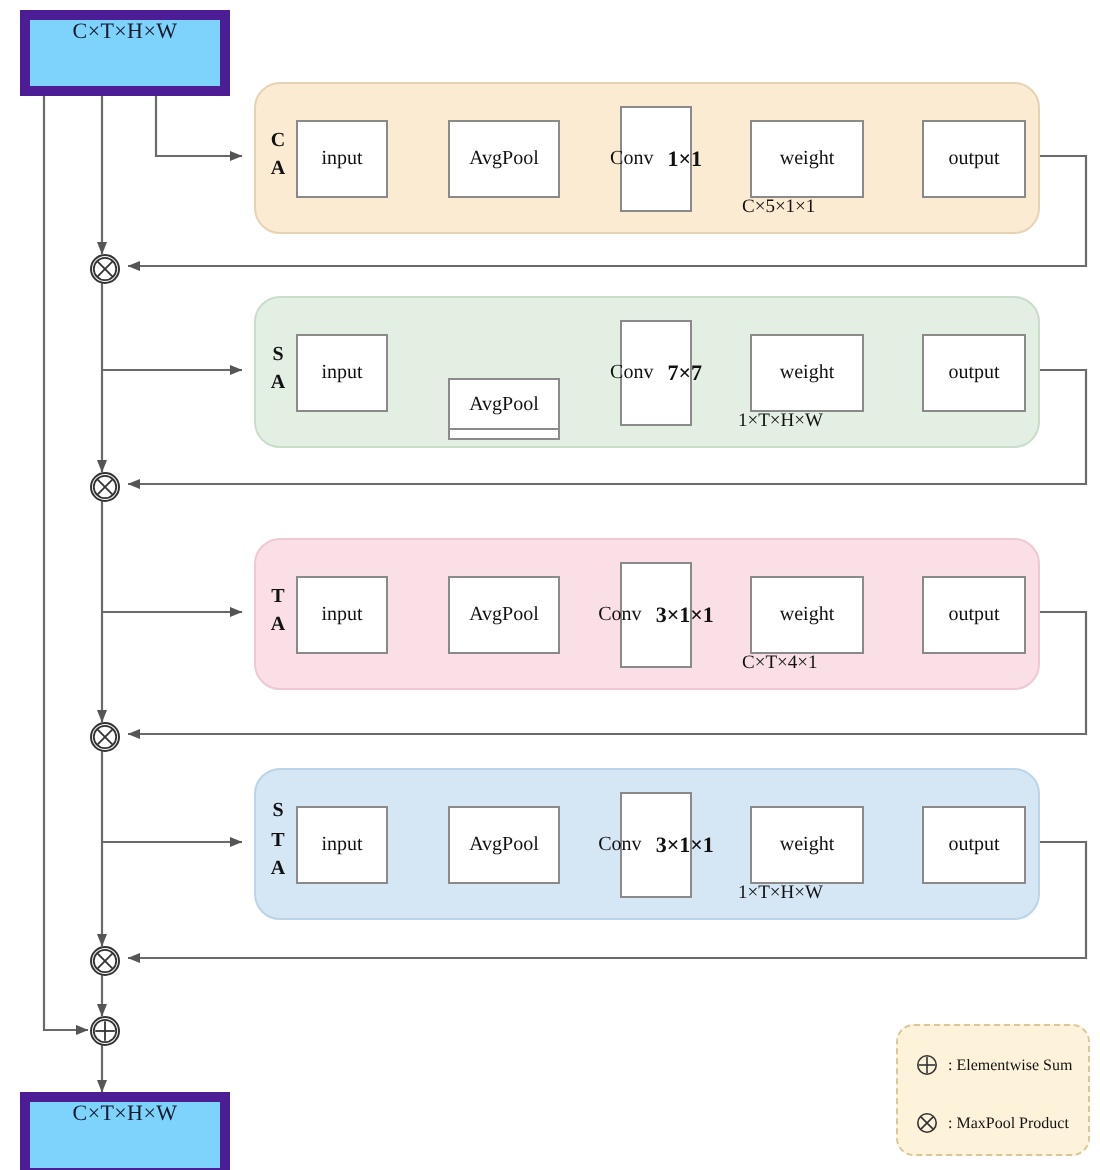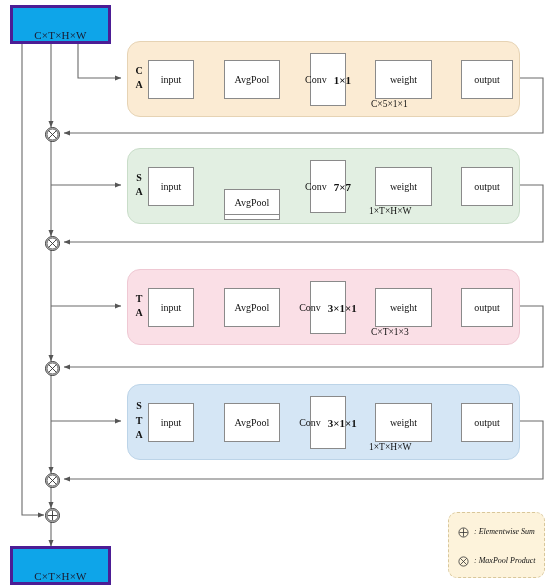--- a/index.html
+++ b/index.html
@@ -1,22 +1,22 @@
 <!DOCTYPE html>
 <html><head>
 <meta charset="utf-8">
 <style>
   html,body{margin:0;padding:0;background:#ffffff;}
   body{width:550px;height:585px;position:relative;overflow:hidden;
        font-family:"Liberation Serif", serif;}
   #stage{position:absolute;left:0;top:0;width:550px;height:585px;}
   svg#wires{position:absolute;left:0;top:0;width:550px;height:585px;}
 
-  .io-box{position:absolute;background:#0ea5e9;border:3px solid #4c1d95;
-          display:flex;align-items:flex-end;justify-content:center;
+  .io-box{position:absolute;background:#7dd3fc;border:5px solid #4c1d95;
+          display:flex;align-items:flex-start;justify-content:center;
           font-size:11px;color:#1a1a2e;letter-spacing:.2px;}
 
   .mod{position:absolute;border:1px solid #b9b9b9;border-radius:13px;}
   .mod.ca{background:#fbebd3;border-color:#e6d3b4;}
   .mod.sa{background:#e2efe2;border-color:#c9ddc9;}
   .mod.ta{background:#fadfe6;border-color:#efc8d3;}
   .mod.sta{background:#d5e6f5;border-color:#bcd4e8;}
 
   .tagcol{position:absolute;display:flex;flex-direction:column;
           align-items:center;justify-content:center;
@@ -29,22 +29,22 @@
   .cell .sub{font-size:11px;font-weight:bold;}
 
   .dimlabel{position:absolute;font-size:9.5px;color:#111;white-space:nowrap;}
 
   .node{position:absolute;width:13px;height:13px;border-radius:50%;
         background:#fff;border:1px solid #333;}
   .node svg{display:block;width:13px;height:13px;}
 
   .legend{position:absolute;background:#fdf3db;border:1px dashed #d9c79a;
           border-radius:9px;}
-  .legend-row{position:absolute;display:flex;gap:5px;
-              font-size:8px;color:#111;white-space:nowrap;font-style:italic;}
+  .legend-row{position:absolute;display:flex;align-items:center;gap:5px;
+              font-size:8px;color:#111;white-space:nowrap;}
   .legend-glyph{width:11px;height:11px;flex:0 0 11px;}
 </style>
 </head>
 <body>
 
 <div id="stage">
 
   <svg id="wires" viewBox="0 0 550 585">
     <defs>
       <marker id="ah" markerWidth="7" markerHeight="7" refX="6.2" refY="2.6" orient="auto" markerUnits="userSpaceOnUse">
@@ -169,21 +169,21 @@
     <span>Conv</span>
     <span class="sub">3×1×1</span>
   </div>
   <div class="cell" style="left:375px;top:288px;width:55px;height:37px;">
     <span>weight</span>
   </div>
   <div class="cell" style="left:461px;top:288px;width:50px;height:37px;">
     <span>output</span>
   </div>
   <div class="dimlabel" style="left:371px;top:327px;">
-    <span>C×T×1×3</span>
+    <span>C×T×4×1</span>
   </div>
 
   <div class="mod sta" style="left:127px;top:384px;width:391px;height:74px;"></div>
   <div class="tagcol" style="left:130px;top:398px;width:18px;height:46px;">
     <span>S</span>
     <span>T</span>
     <span>A</span>
   </div>
   <div class="cell" style="left:148px;top:403px;width:44px;height:37px;">
     <span>input</span>

